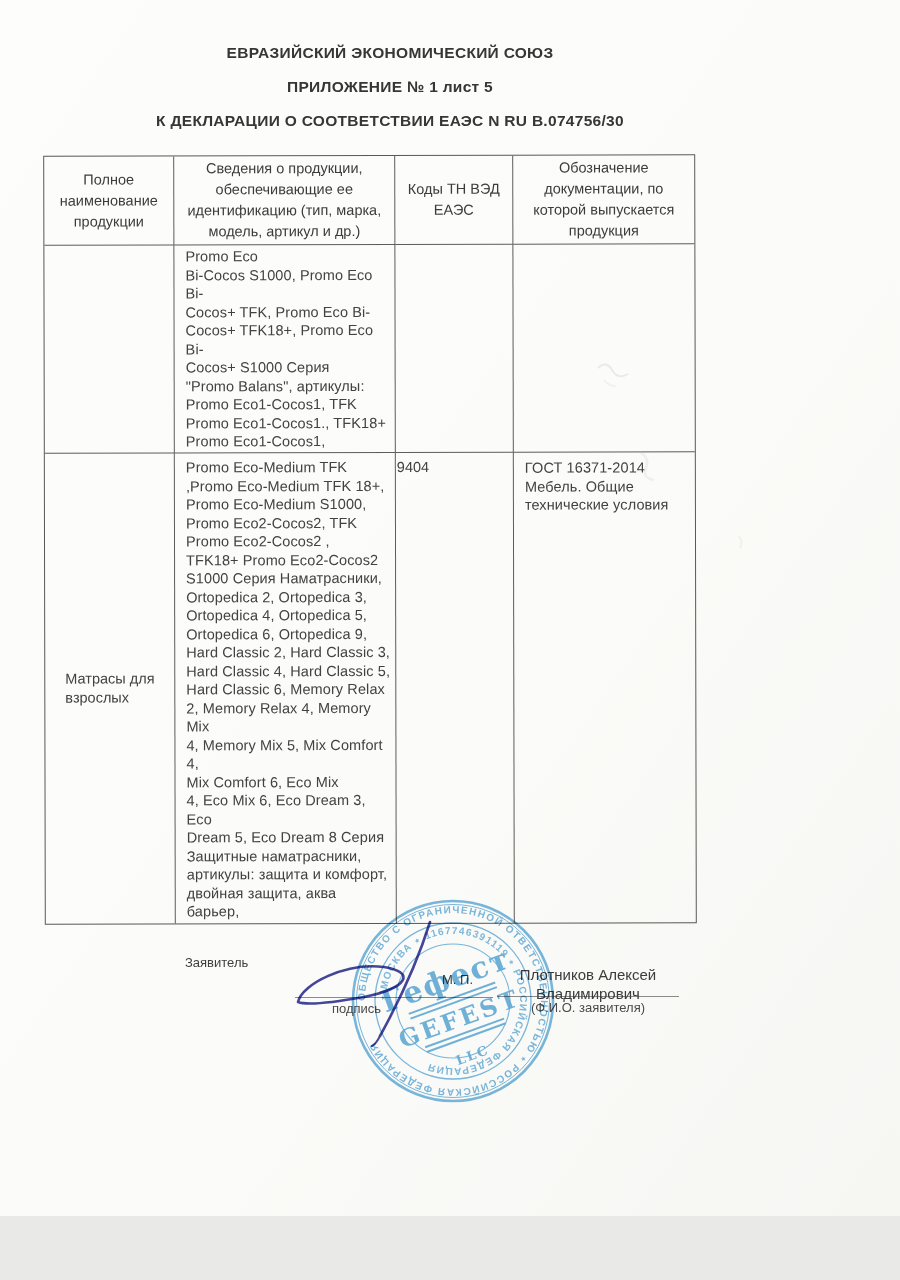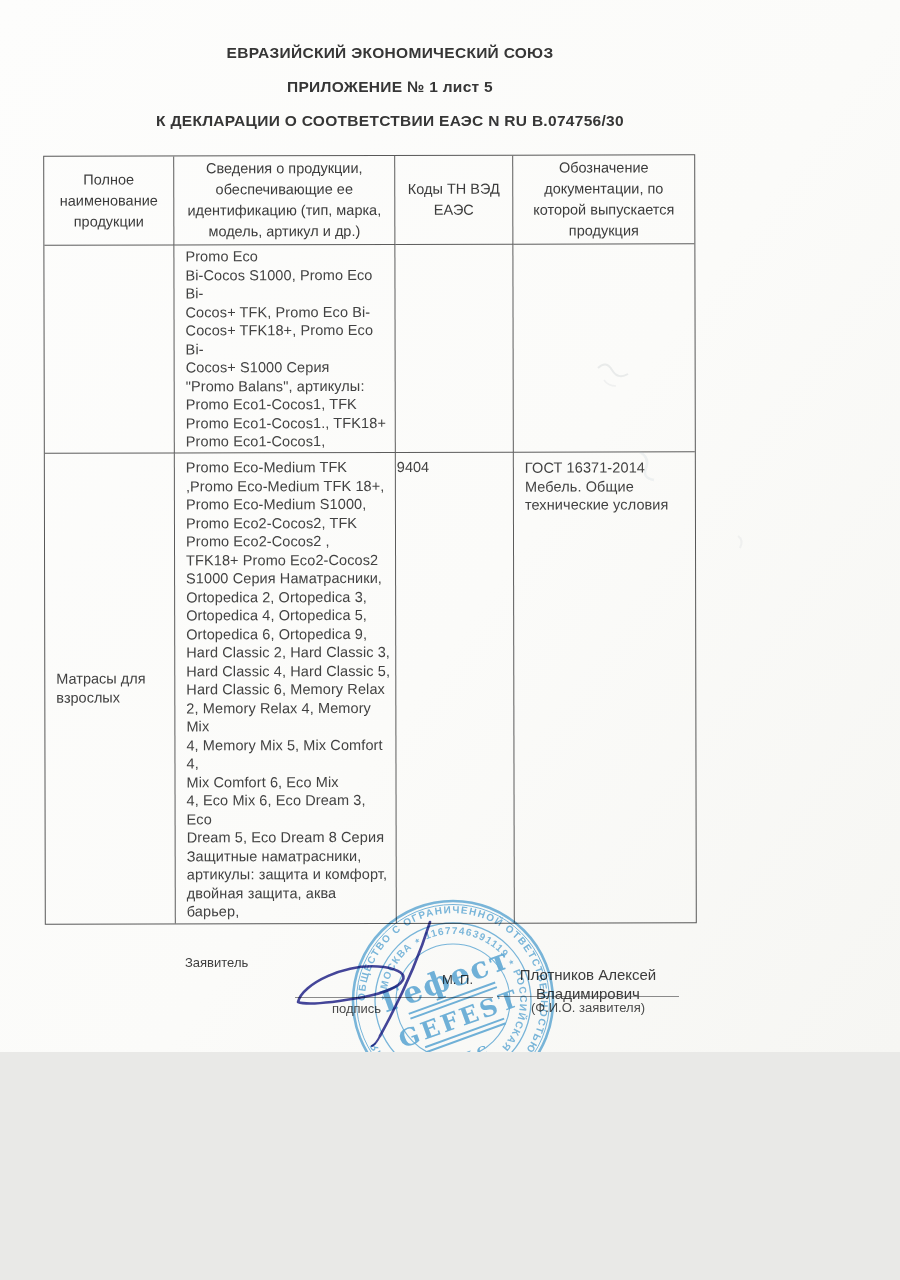--- a/index.html
+++ b/index.html
@@ -1,19 +1,19 @@
 <!DOCTYPE html>
 <html><head>
 <meta charset="utf-8">
 <style>
   * { margin:0; padding:0; box-sizing:border-box; }
   html,body { width:900px; height:1280px; }
   body { font-family:"Liberation Sans", sans-serif; background:#e9e9e7; }
   .page {
-    position:relative; width:900px; height:1052px; overflow:hidden;
+    position:relative; width:900px; height:1216px; overflow:hidden;
     background:linear-gradient(125deg,#fdfdfc 0%,#fbfbf9 55%,#f6f6f3 100%);
     color:#3f3f3f;
   }
   .doc-title {
     position:absolute; left:55px; width:670px; text-align:center;
     font-weight:bold; font-size:15.5px; letter-spacing:.3px; color:#363636;
   }
   .t1 { top:44px; } .t2 { top:78px; } .t3 { top:112px; }
 
   .decl-table {
@@ -31,21 +31,21 @@
   .hcell {
     display:flex; align-items:center; justify-content:center; text-align:center;
     font-size:14.5px; line-height:21px; padding:2px 7px; color:#3c3c3c;
   }
   .body-text {
     font-size:14.5px; line-height:18.5px; white-space:pre-line;
     padding:6px 4px 0 11px; color:#424242; letter-spacing:.1px;
   }
   .name-cell {
     display:flex; align-items:center; font-size:14.5px; line-height:19px;
-    padding-left:11px; padding-right:10px; color:#424242;
+    padding-left:20px; padding-right:10px; color:#424242;
   }
   .code-cell { padding:6px 4px 0 1px; font-size:14.5px; color:#424242; }
 
   .footer-label { position:absolute; font-size:13px; color:#3e3e3e; }
   .lbl-applicant { left:185px; top:955px; }
   .sig-line { position:absolute; height:0; border-bottom:1.4px solid #8a8a8a; }
   .line-sign { left:295px; top:997px; width:198px; }
   .line-name { left:497px; top:996px; width:182px; }
   .cap { position:absolute; font-size:13px; color:#4a4a4a; }
   .cap-sign { left:332px; top:1001px; }

